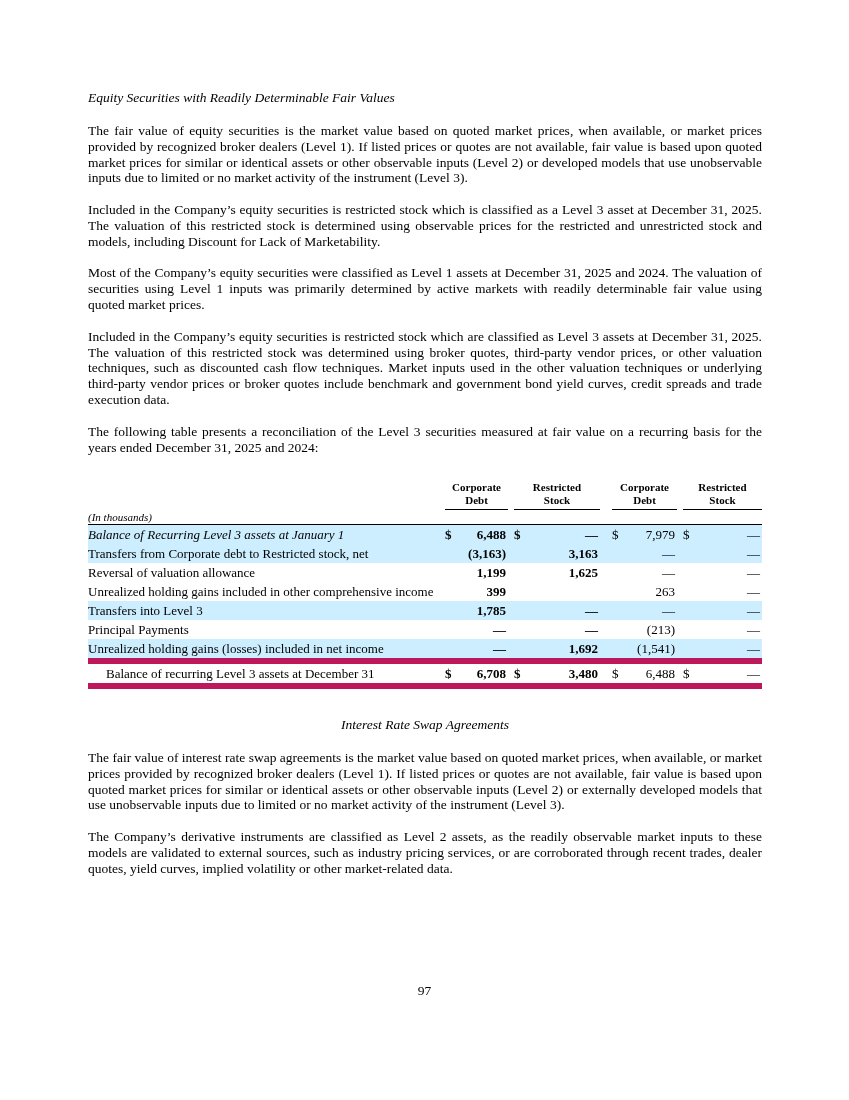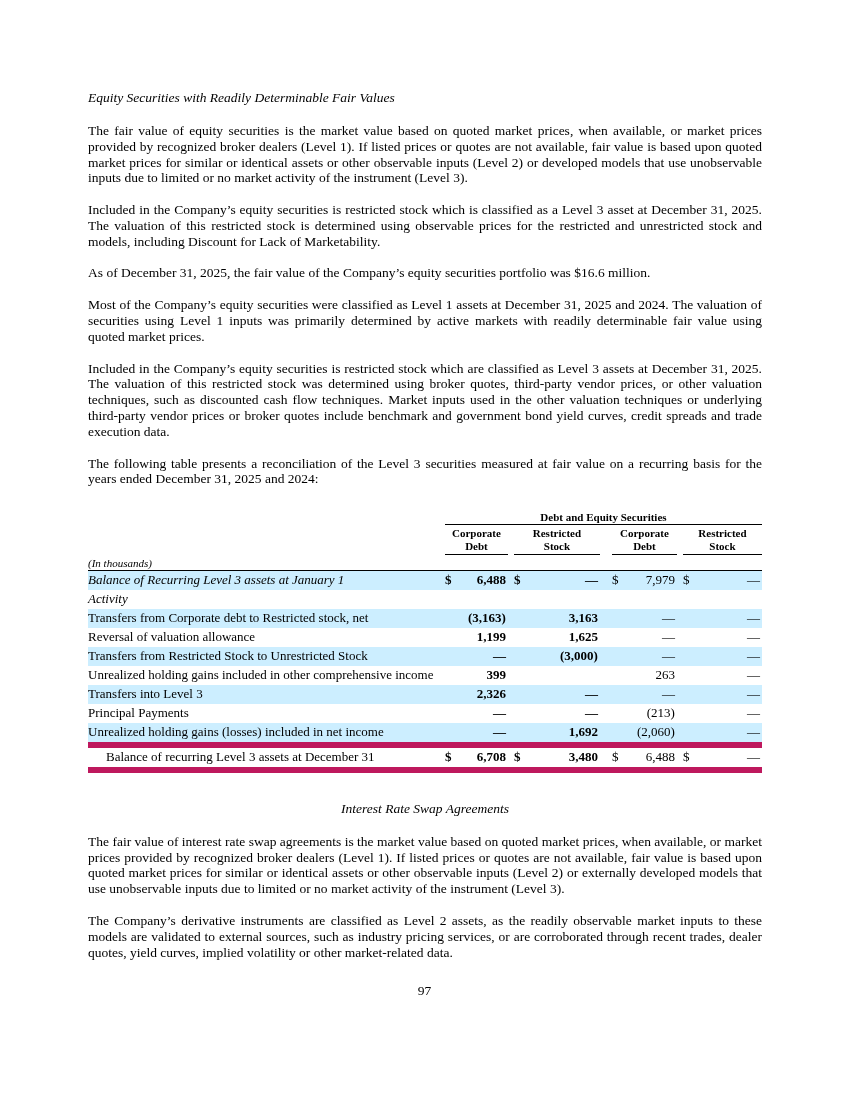--- a/index.html
+++ b/index.html
@@ -37,21 +37,20 @@
 </head>
 <body>
 
 <div class="page">
   <div class="content">
 
     <h3 class="h-ital">Equity Securities with Readily Determinable Fair Values</h3>
 
     <p class="body">The fair value of equity securities is the market value based on quoted market prices, when available, or market prices provided by recognized broker dealers (Level 1). If listed prices or quotes are not available, fair value is based upon quoted market prices for similar or identical assets or other observable inputs (Level 2) or developed models that use unobservable inputs due to limited or no market activity of the instrument (Level 3).</p>
     <p class="body">Included in the Company’s equity securities is restricted stock which is classified as a Level 3 asset at December 31, 2025. The valuation of this restricted stock is determined using observable prices for the restricted and unrestricted stock and models, including Discount for Lack of Marketability.</p>
-    <p class="body">As of December 31, 2025, the fair value of the Company’s equity securities portfolio was $16.6 million.</p>
     <p class="body">Most of the Company’s equity securities were classified as Level 1 assets at December 31, 2025 and 2024. The valuation of securities using Level 1 inputs was primarily determined by active markets with readily determinable fair value using quoted market prices.</p>
     <p class="body">Included in the Company’s equity securities is restricted stock which are classified as Level 3 assets at December 31, 2025.  The valuation of this restricted stock was determined using broker quotes, third-party vendor prices, or other valuation techniques, such as discounted cash flow techniques. Market inputs used in the other valuation techniques or underlying third-party vendor prices or broker quotes include benchmark and government bond yield curves, credit spreads and trade execution data.</p>
     <p class="body lead-table">The following table presents a reconciliation of the Level 3 securities measured at fair value on a recurring basis for the years ended December 31, 2025 and 2024:</p>
 
     <table class="fin">
       <colgroup>
         <col>
           <col style="width:10px">
         <col style="width:13px">
           <col style="width:50px">
@@ -59,24 +58,20 @@
         <col style="width:13px">
           <col style="width:73px">
         <col style="width:12px">
         <col style="width:13px">
           <col style="width:52px">
         <col style="width:6px">
         <col style="width:13px">
           <col style="width:66px">
       </colgroup>
       <tbody>
-        <tr>
-          <td colspan="2"></td>
-          <th colspan="11" class="ttl">Debt and Equity Securities</th>
-        </tr>
         <tr>
           <td colspan="2"></td>
           <th colspan="2" class="ch">
             <div>Corporate Debt</div>
             </th>
           <td></td>
           <th colspan="2" class="ch">
             <div>Restricted Stock</div>
             </th>
           <td></td>
@@ -102,35 +97,20 @@
             <td class=""></td>
             <td class="cur b">$</td>
             <td class="num b">—</td>
             <td class=""></td>
             <td class="cur">$</td>
             <td class="num">7,979</td>
             <td class=""></td>
             <td class="cur">$</td>
             <td class="num">—</td>
           </tr>
-          <tr class="">
-            <td class="lbl it">Activity</td>
-            <td class=""></td>
-            <td class="cur b"></td>
-            <td class="num b"></td>
-            <td class=""></td>
-            <td class="cur b"></td>
-            <td class="num b"></td>
-            <td class=""></td>
-            <td class="cur"></td>
-            <td class="num"></td>
-            <td class=""></td>
-            <td class="cur"></td>
-            <td class="num"></td>
-          </tr>
           <tr class="hl">
             <td class="lbl">Transfers from Corporate debt to Restricted stock, net</td>
             <td class=""></td>
             <td class="cur b"></td>
             <td class="num b">(3,163)</td>
             <td class=""></td>
             <td class="cur b"></td>
             <td class="num b">3,163</td>
             <td class=""></td>
             <td class="cur"></td>
@@ -147,55 +127,40 @@
             <td class=""></td>
             <td class="cur b"></td>
             <td class="num b">1,625</td>
             <td class=""></td>
             <td class="cur"></td>
             <td class="num">—</td>
             <td class=""></td>
             <td class="cur"></td>
             <td class="num">—</td>
           </tr>
-          <tr class="hl">
-            <td class="lbl">Transfers from Restricted Stock to Unrestricted Stock</td>
-            <td class=""></td>
-            <td class="cur b"></td>
-            <td class="num b">—</td>
-            <td class=""></td>
-            <td class="cur b"></td>
-            <td class="num b">(3,000)</td>
-            <td class=""></td>
-            <td class="cur"></td>
-            <td class="num">—</td>
-            <td class=""></td>
-            <td class="cur"></td>
-            <td class="num">—</td>
-          </tr>
           <tr class="">
             <td class="lbl">Unrealized holding gains included in other comprehensive income</td>
             <td class=""></td>
             <td class="cur b"></td>
             <td class="num b">399</td>
             <td class=""></td>
             <td class="cur b"></td>
             <td class="num b"></td>
             <td class=""></td>
             <td class="cur"></td>
             <td class="num">263</td>
             <td class=""></td>
             <td class="cur"></td>
             <td class="num">—</td>
           </tr>
           <tr class="hl">
             <td class="lbl">Transfers into Level 3</td>
             <td class=""></td>
             <td class="cur b"></td>
-            <td class="num b">2,326</td>
+            <td class="num b">1,785</td>
             <td class=""></td>
             <td class="cur b"></td>
             <td class="num b">—</td>
             <td class=""></td>
             <td class="cur"></td>
             <td class="num">—</td>
             <td class=""></td>
             <td class="cur"></td>
             <td class="num">—</td>
           </tr>
@@ -217,21 +182,21 @@
           <tr class="hl rule">
             <td class="lbl">Unrealized holding gains (losses) included in net income</td>
             <td class=""></td>
             <td class="cur b"></td>
             <td class="num b">—</td>
             <td class=""></td>
             <td class="cur b"></td>
             <td class="num b">1,692</td>
             <td class=""></td>
             <td class="cur"></td>
-            <td class="num">(2,060)</td>
+            <td class="num">(1,541)</td>
             <td class=""></td>
             <td class="cur"></td>
             <td class="num">—</td>
           </tr>
           <tr class="rule">
             <td class="lbl ind">Balance of recurring Level 3 assets at December 31</td>
             <td class=""></td>
             <td class="cur b">$</td>
             <td class="num b">6,708</td>
             <td class=""></td>

